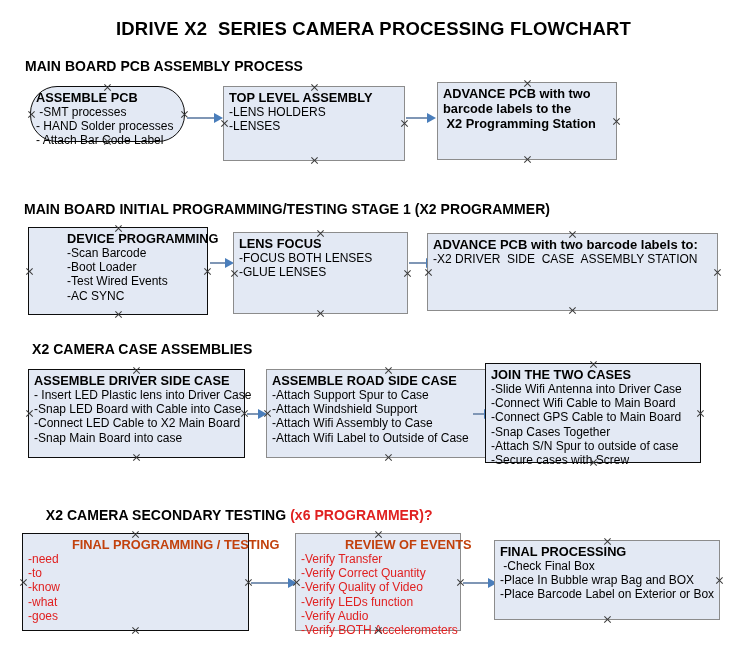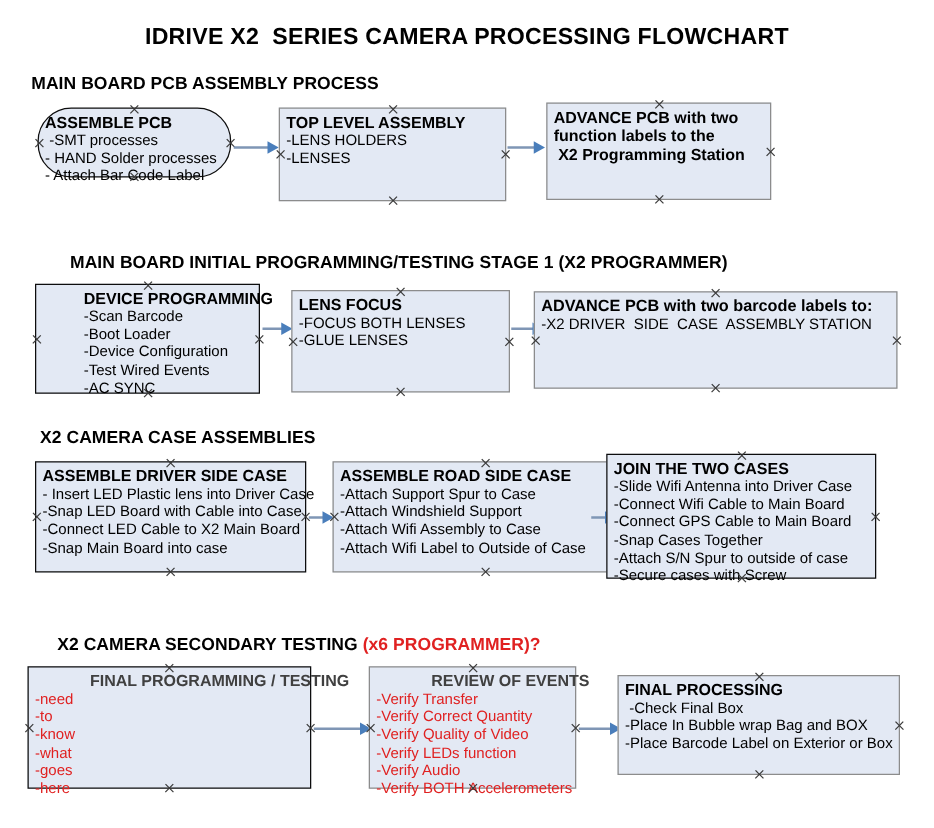--- a/index.html
+++ b/index.html
@@ -57,21 +57,21 @@
     font-weight: bold;
     line-height: 15px;
     white-space: pre;
   }
   .node .n-line {
     font-size: 12px;
     line-height: 14.2px;
     white-space: pre;
   }
   .node.wide-title .n-title { font-size: 13px; }
-  .node.red .n-title { color: #404040; padding-left: 44px; }
+  .node.red .n-title { color: #c2410c; padding-left: 44px; }
   .node.red .n-line  { color: #e02121; }
   .node .overflow-line {
     position: absolute;
     left: 5px;
     font-size: 11.6px;
     line-height: 14.2px;
     white-space: pre;
     color: #e02121;
   }
   
@@ -154,34 +154,33 @@
     <div class="handle" style="left:100%; top:50%;"></div>
   </div>
 
   <div class="arrow" style="left:406px; top:113px; width:30px;">
     <div class="shaft"></div>
     <div class="head"></div>
   </div>
 
   <div class="node gray-border" style="left:437px; top:82px; width:180px; height:78px;">
     <div class="n-title">ADVANCE PCB with two</div>
-    <div class="n-title">function labels to the</div>
+    <div class="n-title">barcode labels to the</div>
     <div class="n-title"> X2 Programming Station</div>
     <div class="handle" style="left:50%; top:0;"></div>
     <div class="handle" style="left:50%; top:100%;"></div>
     <div class="handle" style="left:100%; top:50%;"></div>
   </div>
 
-  <div class="section-head" style="left:24px; top:201px;margin-left:32px;">MAIN BOARD INITIAL PROGRAMMING/TESTING STAGE 1 (X2 PROGRAMMER)</div>
+  <div class="section-head" style="left:24px; top:201px;">MAIN BOARD INITIAL PROGRAMMING/TESTING STAGE 1 (X2 PROGRAMMER)</div>
 
   <div class="node" style="left:28px; top:227px; width:180px; height:88px;padding-left:38px;">
     <div class="n-title">DEVICE PROGRAMMING</div>
     <div class="n-line">-Scan Barcode</div>
     <div class="n-line">-Boot Loader</div>
-    <div class="n-line">-Device Configuration</div>
     <div class="n-line">-Test Wired Events</div>
     <div class="n-line">-AC SYNC</div>
     <div class="handle" style="left:50%; top:0;"></div>
     <div class="handle" style="left:50%; top:100%;"></div>
     <div class="handle" style="left:0; top:50%;"></div>
     <div class="handle" style="left:100%; top:50%;"></div>
   </div>
 
   <div class="arrow" style="left:210px; top:258px; width:24px;">
     <div class="shaft"></div>
@@ -265,21 +264,20 @@
     <span>X2 CAMERA SECONDARY TESTING </span><span class="accent">(x6 PROGRAMMER)?</span>
   </div>
 
   <div class="node red" style="left:22px; top:533px; width:227px; height:98px;">
     <div class="n-title">FINAL PROGRAMMING / TESTING</div>
     <div class="n-line">-need</div>
     <div class="n-line">-to</div>
     <div class="n-line">-know</div>
     <div class="n-line">-what</div>
     <div class="n-line">-goes</div>
-    <div class="n-line">-here</div>
     <div class="handle" style="left:50%; top:0;"></div>
     <div class="handle" style="left:50%; top:100%;"></div>
     <div class="handle" style="left:0; top:50%;"></div>
     <div class="handle" style="left:100%; top:50%;"></div>
   </div>
 
   <div class="arrow" style="left:251px; top:578px; width:46px;">
     <div class="shaft"></div>
     <div class="head"></div>
   </div>

